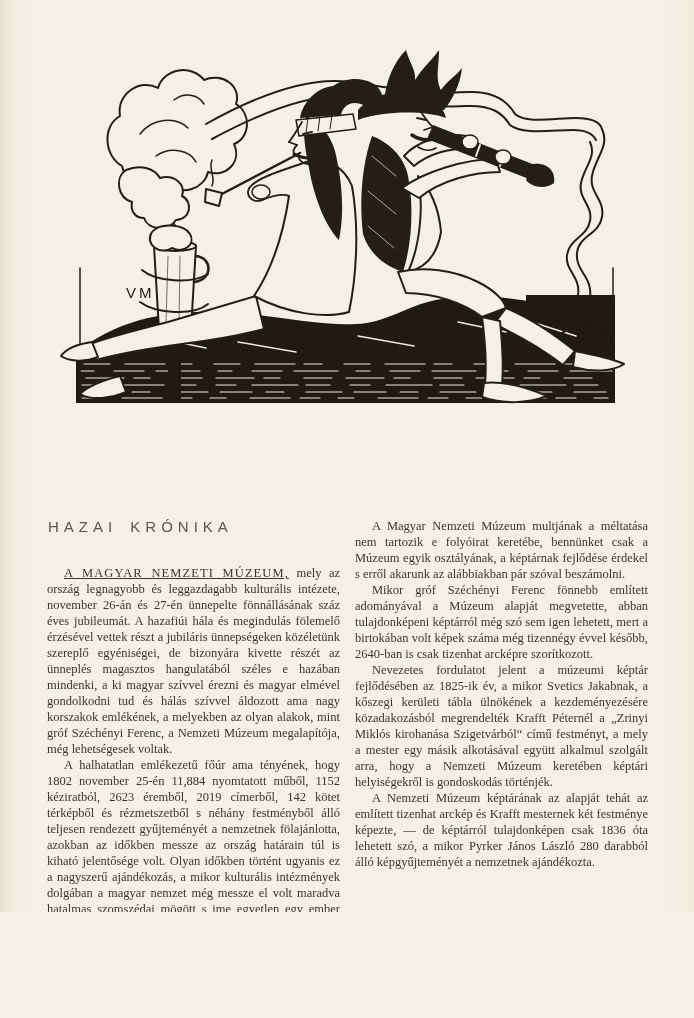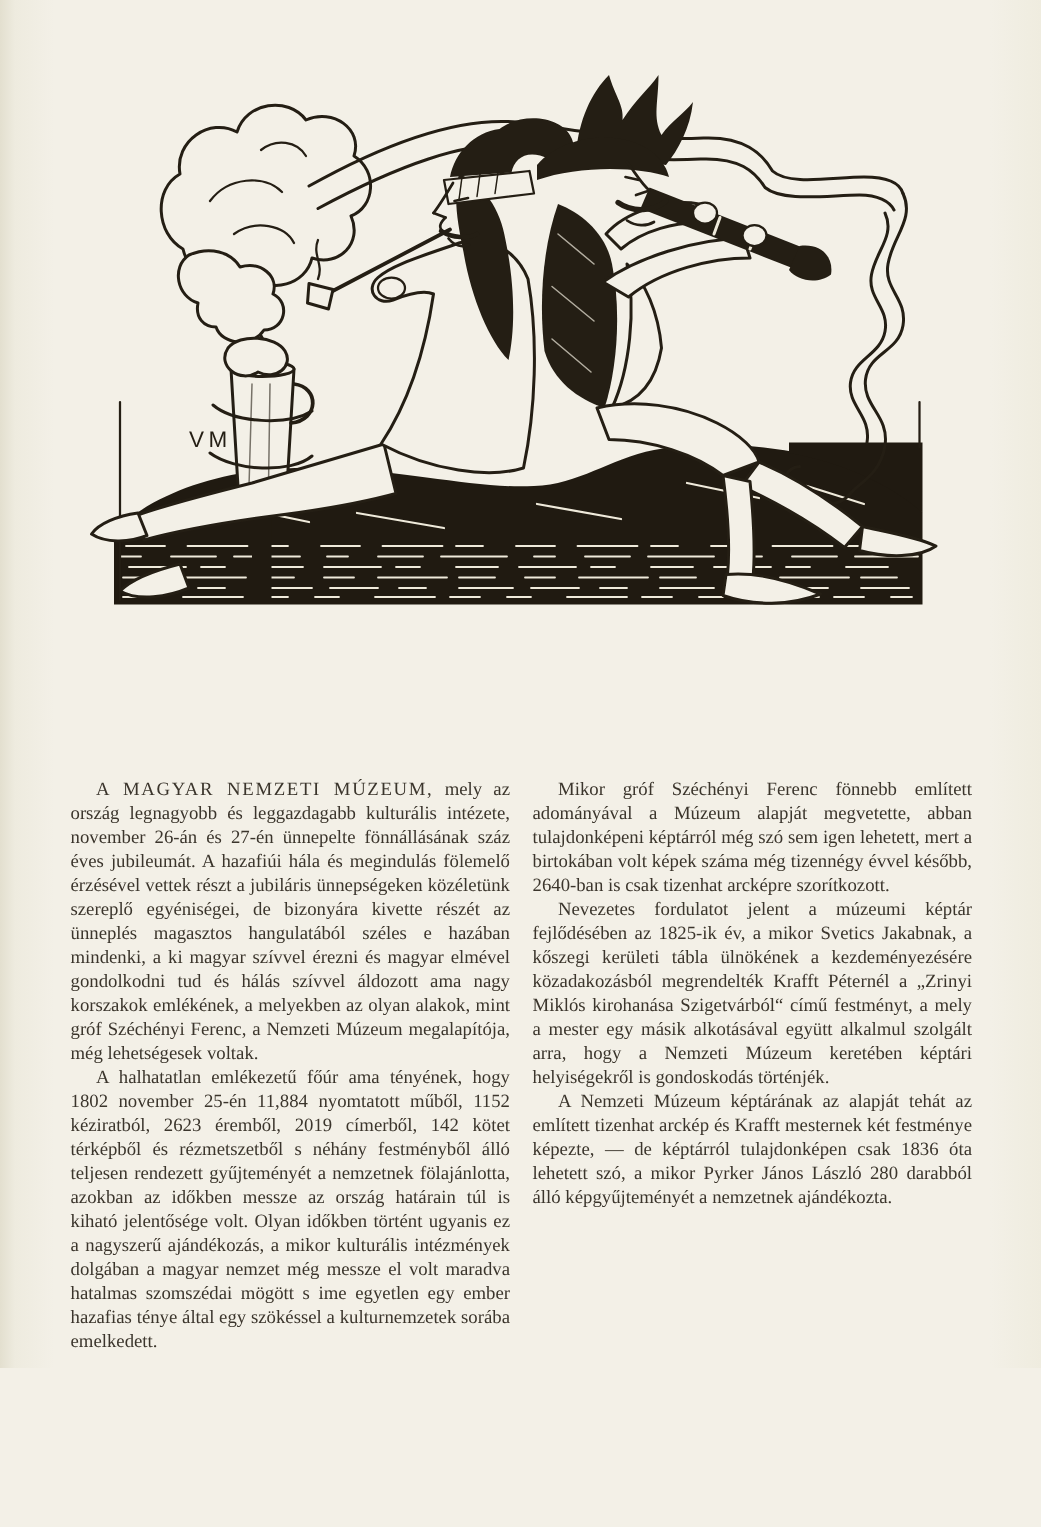--- a/index.html
+++ b/index.html
@@ -24,21 +24,21 @@
     color:#5b554c;
     margin:0 0 30px 1px;
   }
   p.para{
     margin:0;
     font-size:12.5px;line-height:16px;
     text-align:justify;
     text-indent:17px;
     color:#3b352c;
   }
-  .lead-in{letter-spacing:1.1px;}
+  .lead-in{letter-spacing:1.1px;text-decoration:underline;}
   .page-number{
     position:absolute;right:60px;top:954px;
     font-size:16px;letter-spacing:1px;color:#3b352c;
   }
 </style>
 </head>
 <body>
 
 <div class="page">
 
@@ -182,27 +182,29 @@
         <path d="M356,129 C366,136 380,135 388,128" stroke-width="3.5"></path>
       </g>
 
       <text x="70" y="292" font-family="Liberation Sans, sans-serif" font-size="15" letter-spacing="3" fill="#241e14" stroke="none">VM</text>
     </g>
   </svg>
 
   <div class="content">
 
     <div class="col">
+      <h2 class="section-heading">HAZAI KRÓNIKA</h2>
 
       <p class="para"><span class="lead-in">A MAGYAR NEMZETI MÚZEUM,</span> <span>mely az ország legnagyobb és leggazdagabb kulturális intézete, november 26-án és 27-én ünnepelte fönnállásának száz éves jubileumát. A hazafiúi hála és megindulás fölemelő érzésével vettek részt a jubiláris ünnepségeken közéletünk szereplő egyéniségei, de bizonyára kivette részét az ünneplés magasztos hangulatából széles e hazában mindenki, a ki magyar szívvel érezni és magyar elmével gondolkodni tud és hálás szívvel áldozott ama nagy korszakok emlékének, a melyekben az olyan alakok, mint gróf Széchényi Ferenc, a Nemzeti Múzeum megalapítója, még lehetségesek voltak.</span></p>
 
       <p class="para">A halhatatlan emlékezetű főúr ama tényének, hogy 1802 november 25-én 11,884 nyomtatott műből, 1152 kéziratból, 2623 éremből, 2019 címerből, 142 kötet térképből és rézmetszetből s néhány festményből álló teljesen rendezett gyűjteményét a nemzetnek fölajánlotta, azokban az időkben messze az ország határain túl is kiható jelentősége volt. Olyan időkben történt ugyanis ez a nagyszerű ajándékozás, a mikor kulturális intézmények dolgában a magyar nemzet még messze el volt maradva hatalmas szomszédai mögött s ime egyetlen egy ember hazafias ténye által egy szökéssel a kulturnemzetek sorába emelkedett.</p>
     </div>
 
     <div class="col">
+      <p class="para">A Magyar Nemzeti Múzeum multjának a méltatása nem tartozik e folyóirat keretébe, bennünket csak a Múzeum egyik osztályának, a képtárnak fejlődése érdekel s erről akarunk az alábbiakban pár szóval beszámolni.</p>
       <p class="para">Mikor gróf Széchényi Ferenc fönnebb említett adományával a Múzeum alapját megvetette, abban tulajdonképeni képtárról még szó sem igen lehetett, mert a birtokában volt képek száma még tizennégy évvel később, 2640-ban is csak tizenhat arcképre szorítkozott.</p>
       <p class="para">Nevezetes fordulatot jelent a múzeumi képtár fejlődésében az 1825-ik év, a mikor Svetics Jakabnak, a kőszegi kerületi tábla ülnökének a kezdeményezésére közadakozásból megrendelték Krafft Péternél a „Zrinyi Miklós kirohanása Szigetvárból“ című festményt, a mely a mester egy másik alkotásával együtt alkalmul szolgált arra, hogy a Nemzeti Múzeum keretében képtári helyiségekről is gondoskodás történjék.</p>
       <p class="para">A Nemzeti Múzeum képtárának az alapját tehát az említett tizenhat arckép és Krafft mesternek két festménye képezte, — de képtárról tulajdonképen csak 1836 óta lehetett szó, a mikor Pyrker János László 280 darabból álló képgyűjteményét a nemzetnek ajándékozta.</p>
     </div>
 
   </div>
 
   <div class="page-number">425</div>
 
 </div>

